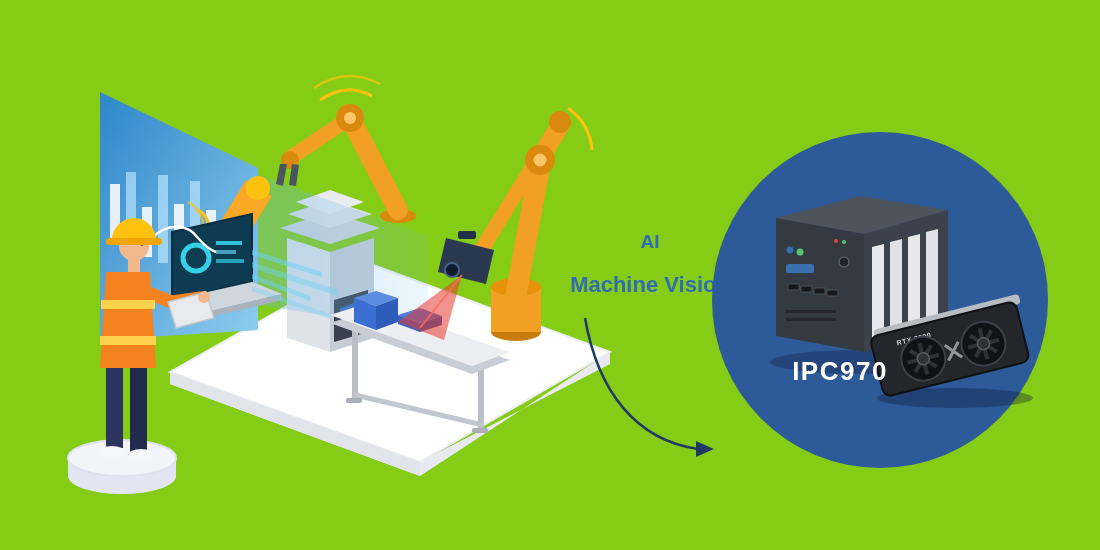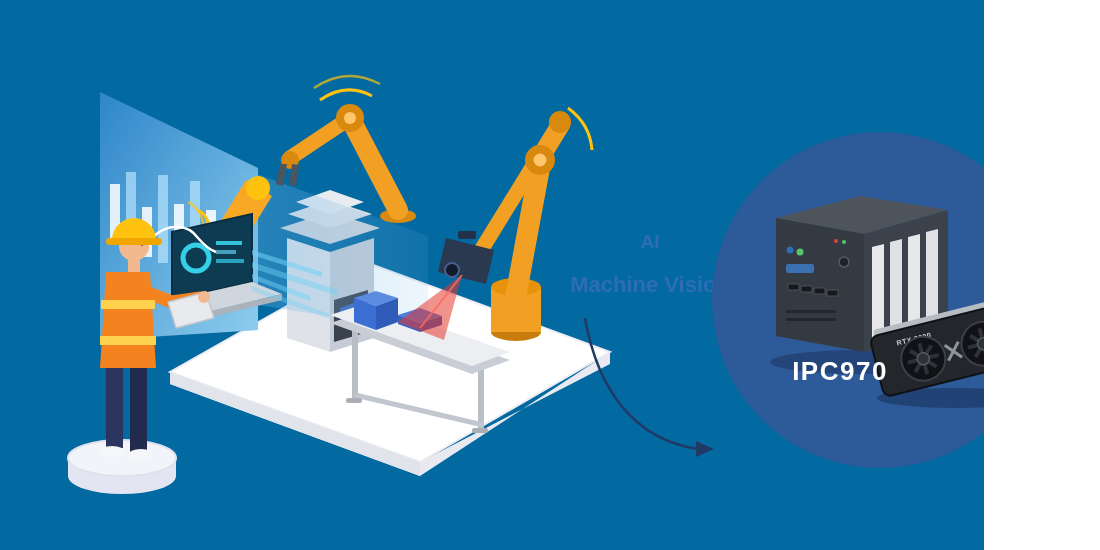--- a/index.html
+++ b/index.html
@@ -1,16 +1,16 @@
 <!DOCTYPE html>
 <html><head>
 <meta charset="utf-8">
 <style>
   html,body{margin:0;padding:0;background:#ffffff;}
-  .stage{position:relative;width:984px;height:550px;background:#0369a1;overflow:hidden;
+  .stage{position:relative;width:1100px;height:550px;background:#84cc16;overflow:hidden;
          font-family:"Liberation Sans",sans-serif;}
   svg{position:absolute;left:0;top:0;}
   svg text{font-family:"Liberation Sans",sans-serif;}
   .flow-line1{font-size:19px;font-weight:bold;}
   .flow-line2{font-size:22px;font-weight:bold;}
   .product-name{font-size:26px;font-weight:bold;letter-spacing:1.5px;}
   .gpu-label{font-size:7px;font-weight:bold;letter-spacing:.5px;}
 </style>
 </head>
 <body>

